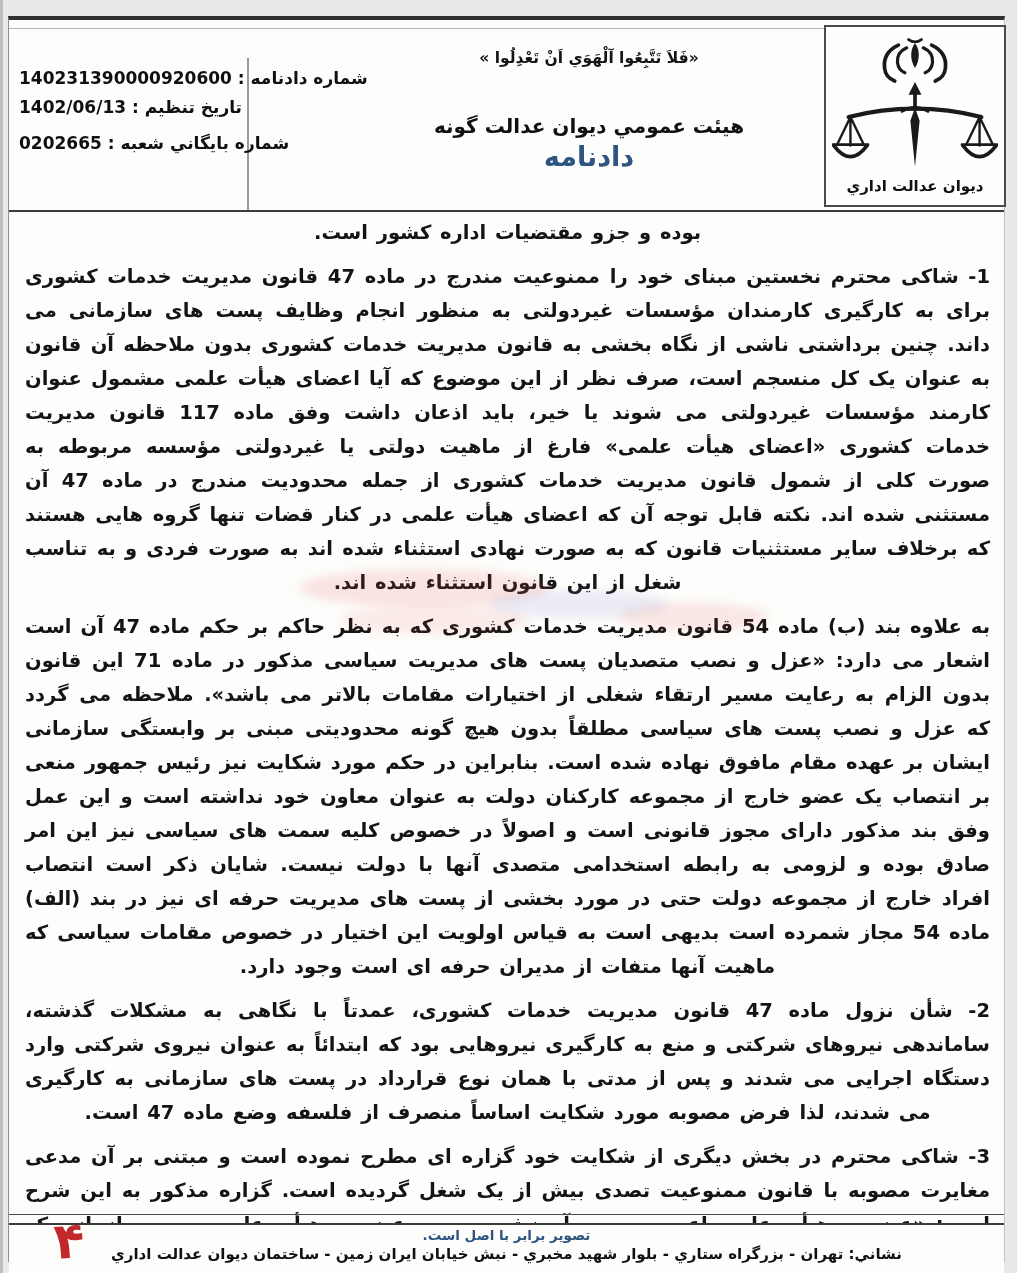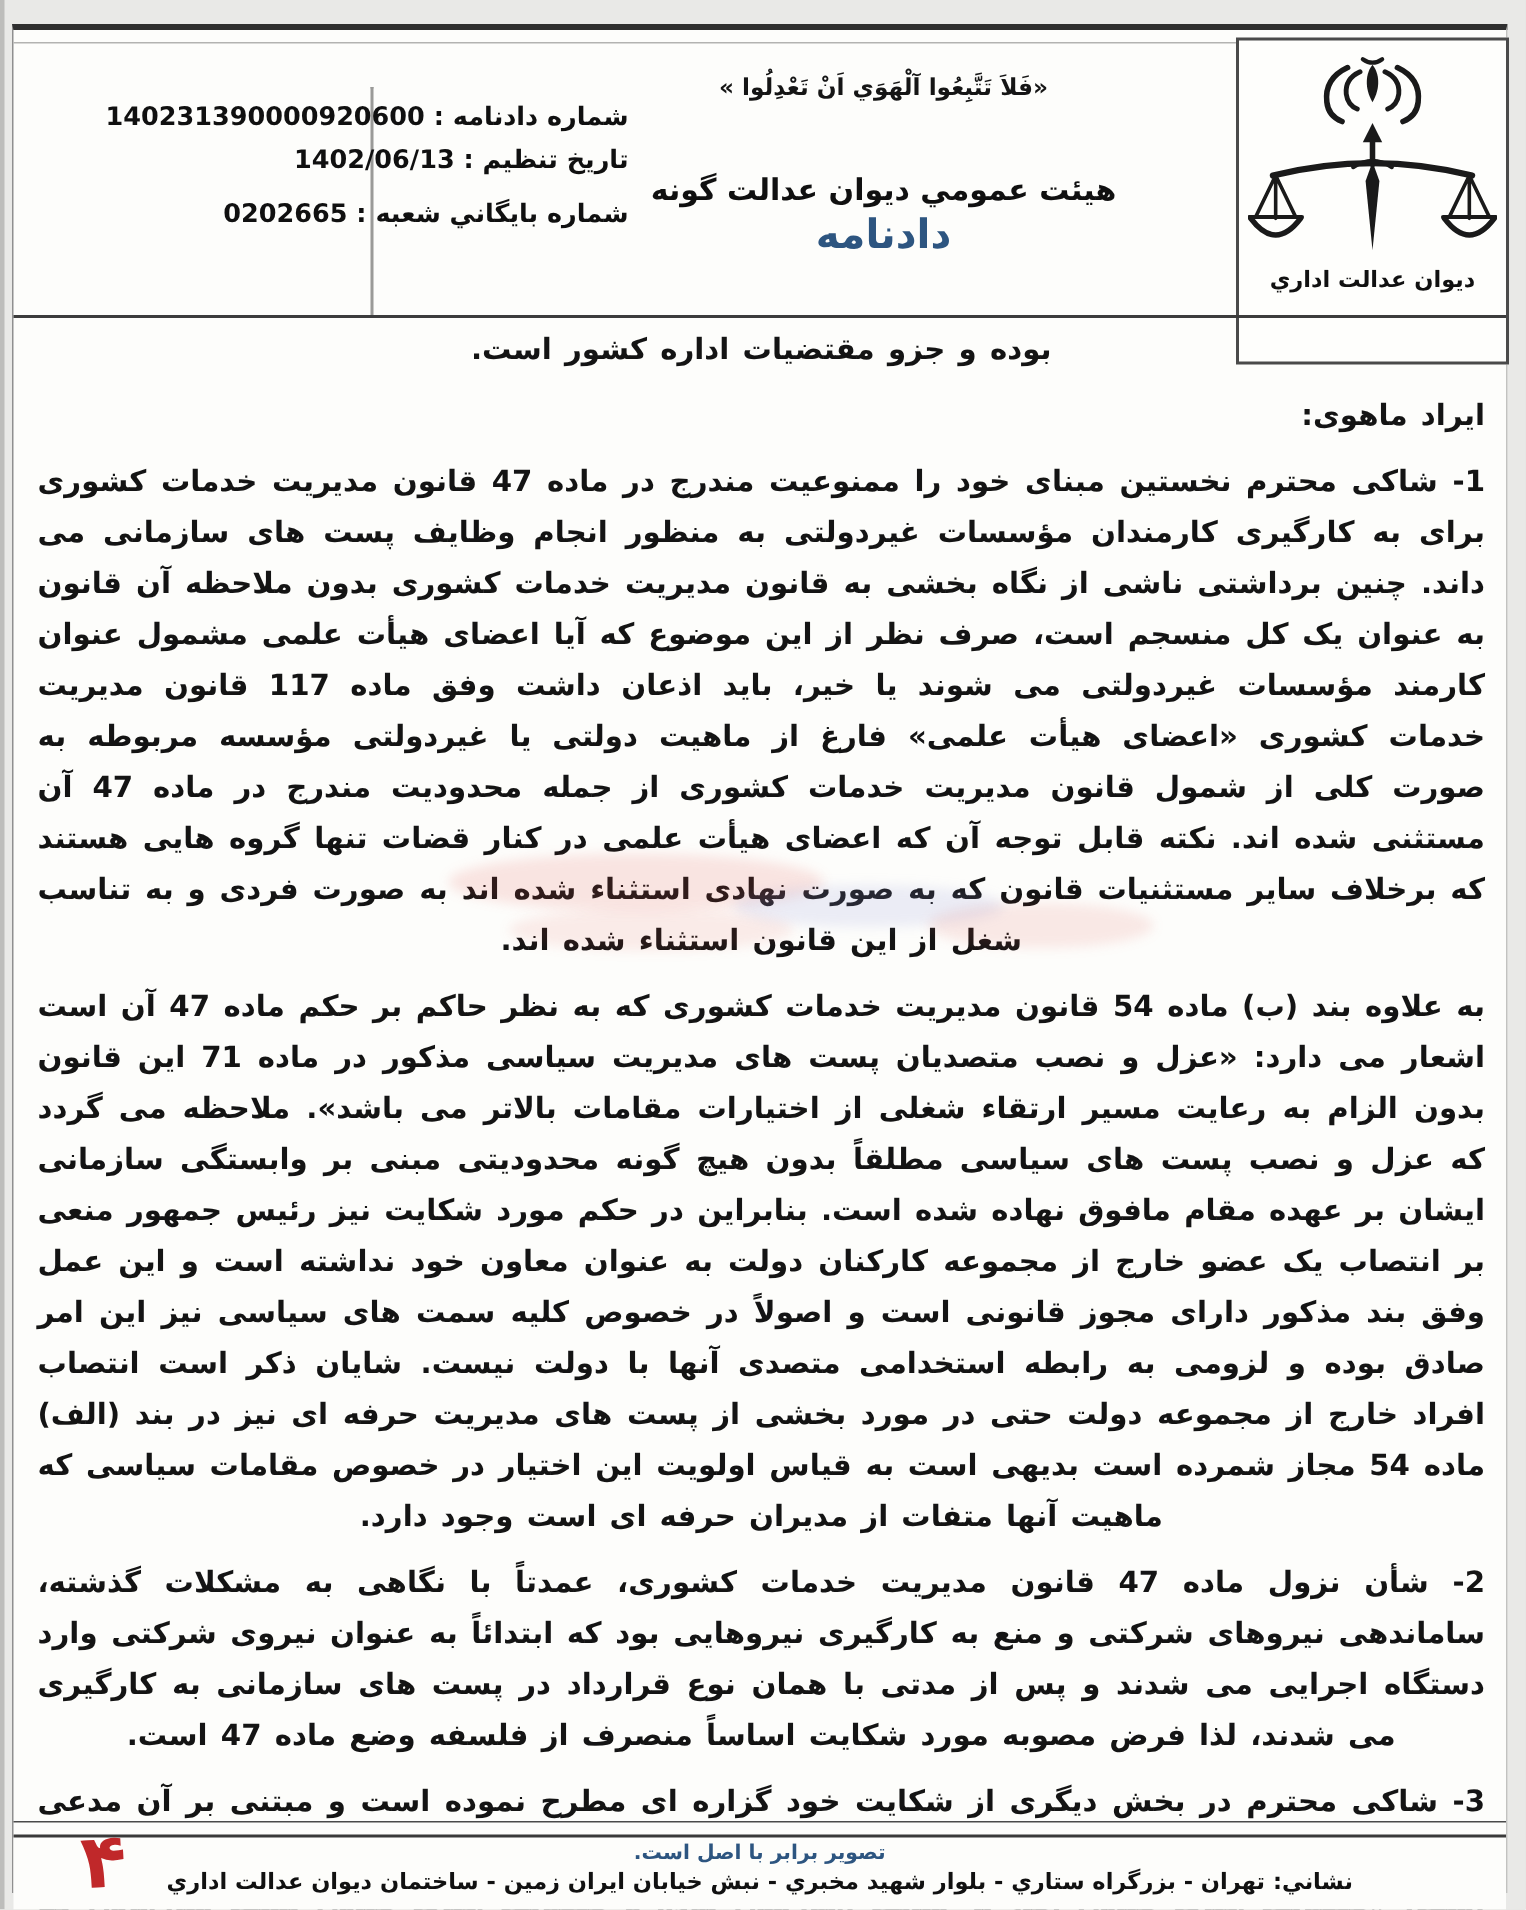--- a/index.html
+++ b/index.html
@@ -25,32 +25,32 @@
     border-left:1.5px solid #8f8f8f;
     border-right:1.5px solid #c2c2c0;
     box-sizing:border-box;
   }
   .frame-innerline{position:absolute;top:8px;left:0;right:0;border-top:1px solid #b3b3b1;}
 
   
   .header-divider{position:absolute;top:190px;left:0;right:0;border-top:2.5px solid #3c3c3c;}
 
   .logo-box{
-    position:absolute;top:5px;left:815px;width:182px;height:218px;
+    position:absolute;top:5px;left:815px;width:182px;height:182px;
     border:2px solid #4a4a4a;background:#fefefc;box-sizing:border-box;
     text-align:center;
   }
   .logo-box svg{display:block;margin:4px auto 0;}
   .logo-caption{font-size:15px;font-weight:bold;color:#111;margin-top:-2px;}
 
   .meta-box{
     position:absolute;top:38px;right:755px;left:557px;height:152px;
     border:1.2px solid #9a9a98;border-bottom:none;box-sizing:border-box;
   }
-  .meta-block{position:absolute;top:48px;right:585px;width:400px;text-align:right;}
+  .meta-block{position:absolute;top:48px;right:585px;width:400px;text-align:left;}
   .meta-row{font-size:17px;font-weight:bold;color:#101010;margin-bottom:9px;white-space:nowrap;}
   .meta-row.gap{margin-top:16px;}
   .meta-value{direction:ltr;unicode-bidi:embed;}
 
   .center-col{position:absolute;top:22px;right:245px;width:340px;text-align:center;}
   .quran{font-size:15.5px;font-weight:bold;color:#151515;margin-top:7px;}
   .assembly{font-size:20px;font-weight:bold;color:#101010;margin-top:47px;}
   .doctype{font-size:27px;font-weight:bold;color:#2d5580;margin-top:3px;letter-spacing:1px;}
 
   
@@ -144,21 +144,20 @@
     <div class="center-col">
       <div class="quran">«فَلاَ تَتَّبِعُوا آلْهَوَي اَنْ تَعْدِلُوا »</div>
       <div class="assembly">هيئت عمومي ديوان عدالت گونه</div>
       <div class="doctype">دادنامه</div>
     </div>
 
     <div class="header-divider"></div>
 
     <div class="doc-body">
       <p>بوده و جزو مقتضیات اداره کشور است.</p>
-      <p class="flush">ایراد ماهوی:</p>
       <p>1- شاکی محترم نخستین مبنای خود را ممنوعیت مندرج در ماده 47 قانون مدیریت خدمات کشوری برای به کارگیری کارمندان مؤسسات غیردولتی به منظور انجام وظایف پست های سازمانی می داند. چنین برداشتی ناشی از نگاه بخشی به قانون مدیریت خدمات کشوری بدون ملاحظه آن قانون به عنوان یک کل منسجم است، صرف نظر از این موضوع که آیا اعضای هیأت علمی مشمول عنوان کارمند مؤسسات غیردولتی می شوند یا خیر، باید اذعان داشت وفق ماده 117 قانون مدیریت خدمات کشوری «اعضای هیأت علمی» فارغ از ماهیت دولتی یا غیردولتی مؤسسه مربوطه به صورت کلی از شمول قانون مدیریت خدمات کشوری از جمله محدودیت مندرج در ماده 47 آن مستثنی شده اند. نکته قابل توجه آن که اعضای هیأت علمی در کنار قضات تنها گروه هایی هستند که برخلاف سایر مستثنیات قانون که به صورت نهادی استثناء شده اند به صورت فردی و به تناسب شغل از این قانون استثناء شده اند.</p>
       <p>به علاوه بند (ب) ماده 54 قانون مدیریت خدمات کشوری که به نظر حاکم بر حکم ماده 47 آن است اشعار می دارد: «عزل و نصب متصدیان پست های مدیریت سیاسی مذکور در ماده 71 این قانون بدون الزام به رعایت مسیر ارتقاء شغلی از اختیارات مقامات بالاتر می باشد». ملاحظه می گردد که عزل و نصب پست های سیاسی مطلقاً بدون هیچ گونه محدودیتی مبنی بر وابستگی سازمانی ایشان بر عهده مقام مافوق نهاده شده است. بنابراین در حکم مورد شکایت نیز رئیس جمهور منعی بر انتصاب یک عضو خارج از مجموعه کارکنان دولت به عنوان معاون خود نداشته است و این عمل وفق بند مذکور دارای مجوز قانونی است و اصولاً در خصوص کلیه سمت های سیاسی نیز این امر صادق بوده و لزومی به رابطه استخدامی متصدی آنها با دولت نیست. شایان ذکر است انتصاب افراد خارج از مجموعه دولت حتی در مورد بخشی از پست های مدیریت حرفه ای نیز در بند (الف) ماده 54 مجاز شمرده است بدیهی است به قیاس اولویت این اختیار در خصوص مقامات سیاسی که ماهیت آنها متفات از مدیران حرفه ای است وجود دارد.</p>
       <p>2- شأن نزول ماده 47 قانون مدیریت خدمات کشوری، عمدتاً با نگاهی به مشکلات گذشته، ساماندهی نیروهای شرکتی و منع به کارگیری نیروهایی بود که ابتدائاً به عنوان نیروی شرکتی وارد دستگاه اجرایی می شدند و پس از مدتی با همان نوع قرارداد در پست های سازمانی به کارگیری می شدند، لذا فرض مصوبه مورد شکایت اساساً منصرف از فلسفه وضع ماده 47 است.</p>
       <p class="cut">3- شاکی محترم در بخش دیگری از شکایت خود گزاره ای مطرح نموده است و مبتنی بر آن مدعی مغایرت مصوبه با قانون ممنوعیت تصدی بیش از یک شغل گردیده است. گزاره مذکور به این شرح است: «عضویت هیأت علمی اعم بر سمت آموزشی بوده و عضویت هیأت علمی پست سازمانی که بخشی از آن واجد سمت</p>
     </div>
 
     <div class="stamp-watermark wm1"></div>
     <div class="stamp-watermark wm2"></div>
     <div class="stamp-watermark wm3"></div>
     <div class="stamp-watermark wm4"></div>

